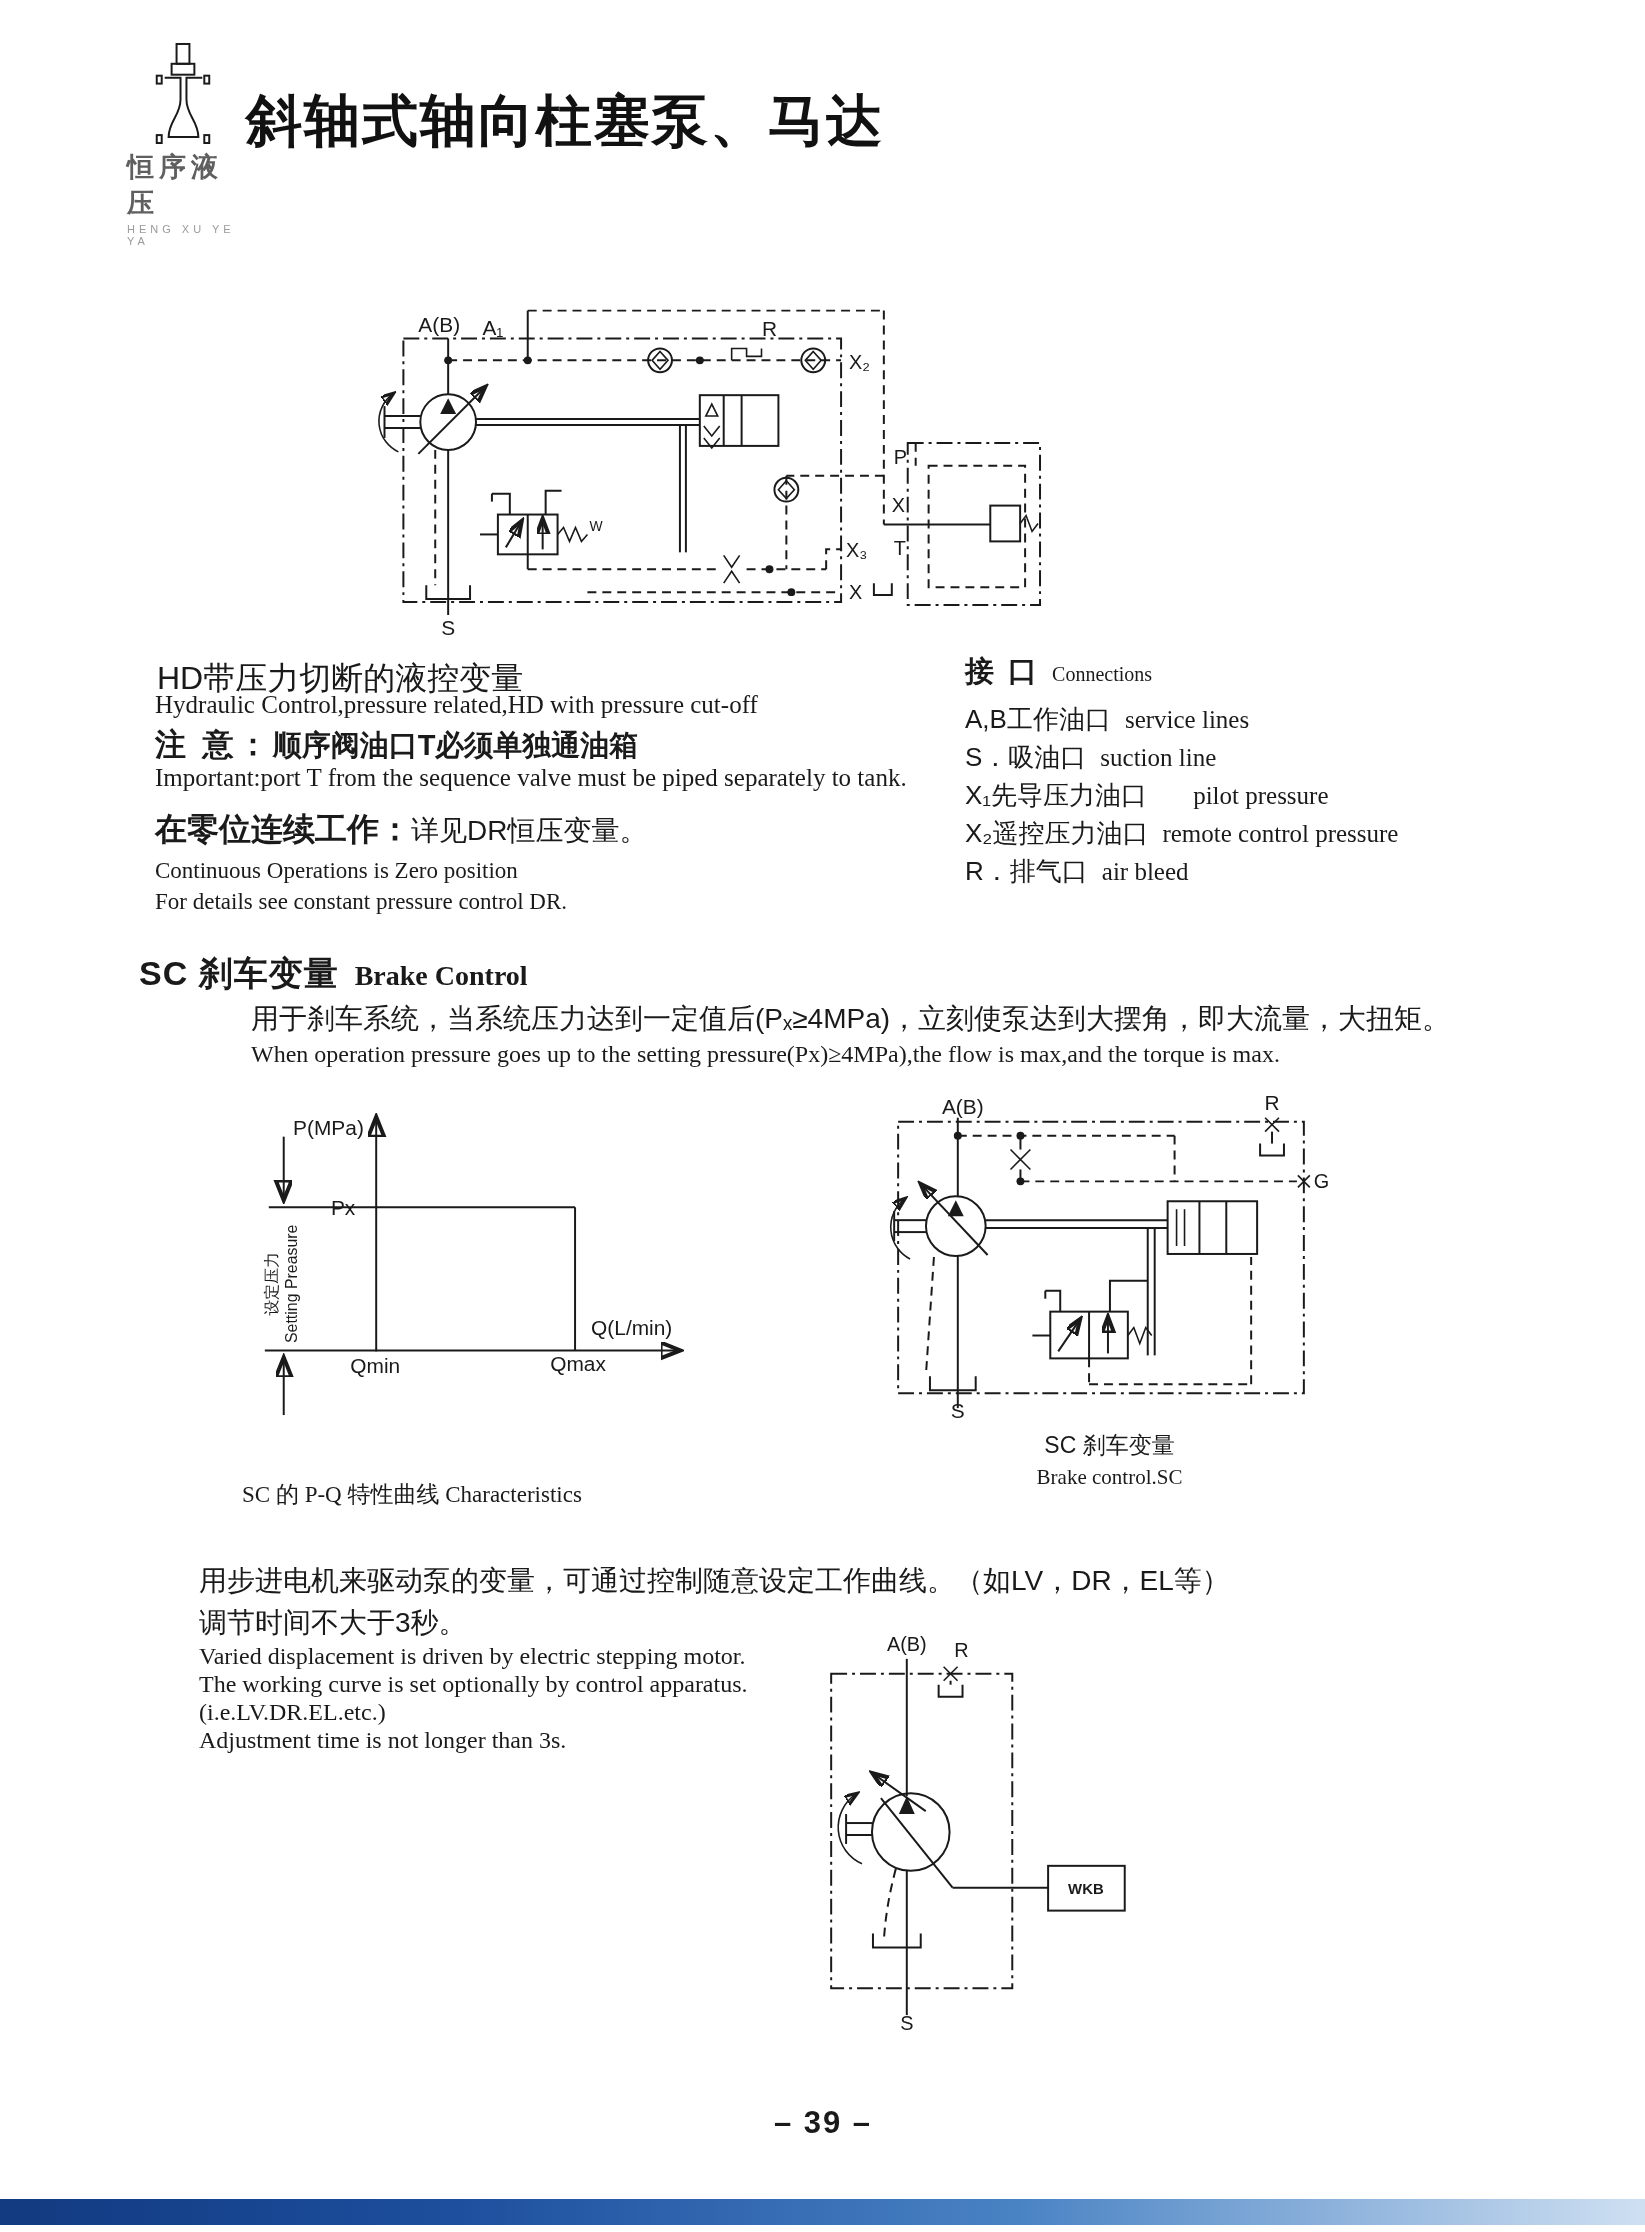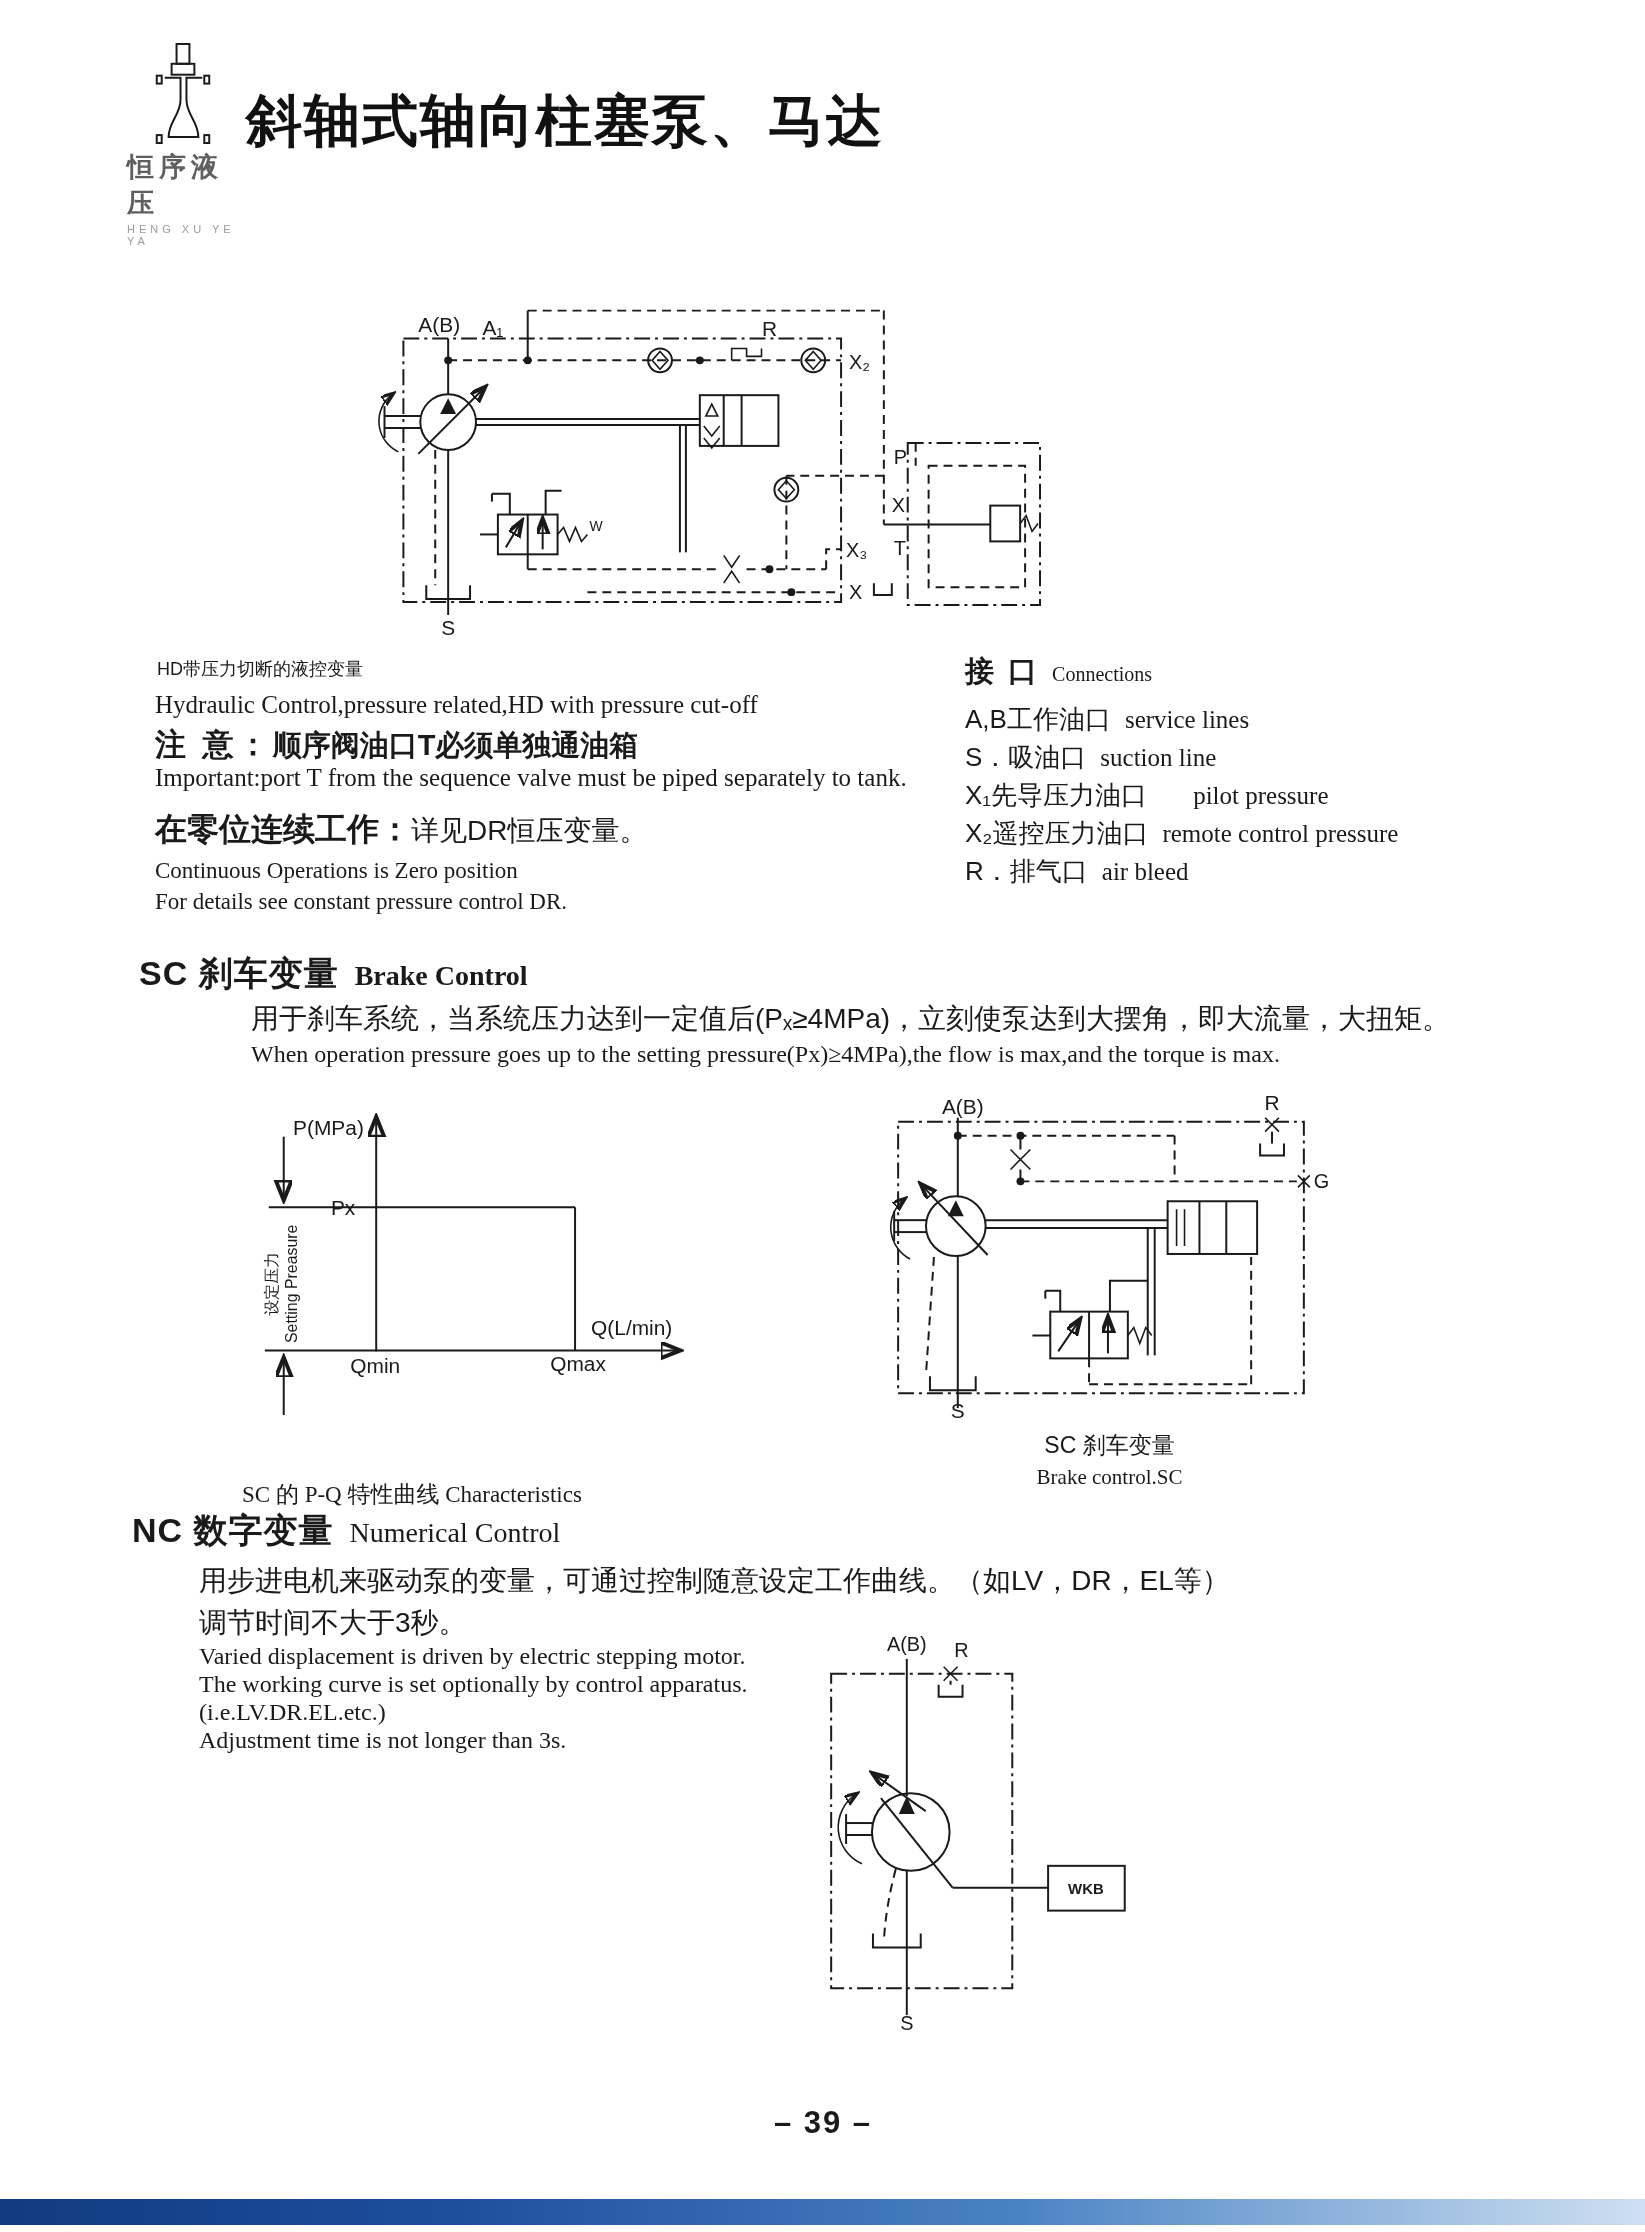--- a/index.html
+++ b/index.html
@@ -13,21 +13,21 @@
   .logo-en{font-size:11px;color:#9b9b9b;letter-spacing:4px;margin-top:2px;}
   .title{font-size:56px;font-weight:bold;color:#111;letter-spacing:2px;}
   
   svg line,svg path,svg polyline,svg rect,svg circle,svg polygon{stroke:#1a1a1a;fill:none;stroke-width:2;}
   svg .dash{stroke-dasharray:9 6;}
   svg .dd{stroke-dasharray:16 5 3 5;}
   svg .fill{fill:#1a1a1a;stroke:none;}
   svg .thin{stroke-width:1.6;}
   svg text{fill:#1a1a1a;stroke:none;font-family:"Liberation Sans","DejaVu Sans",sans-serif;}
   
-  .hd-cn{font-size:18px;font-weight:500;}
+  .hd-cn{font-size:32px;font-weight:500;}
   .hd-en{font-size:25px;}
   .note-label{font-size:31px;font-weight:bold;letter-spacing:4px;}
   .note-cn{font-size:29px;font-weight:600;}
   .zero-label{font-size:32px;font-weight:bold;}
   .zero-cn{font-size:28px;font-weight:500;}
   .small-en{font-size:23px;}
   .conn-head-cn{font-size:29px;font-weight:bold;letter-spacing:3px;}
   .conn-head-en{font-size:20px;}
   .conn-cn{font-size:26px;}
   .conn-en{font-size:25px;margin-left:14px;}
@@ -311,24 +311,20 @@
       <text x="92" y="350" font-size="21" text-anchor="middle">S</text>
     </g>
   </svg>
 
   <div class="abs caption serif" style="left:242px;top:1479px;">SC 的 P-Q 特性曲线 Characteristics</div>
   <div class="abs" style="left:1010px;top:1430px;width:199px;text-align:center;">
     <div style="font-size:23px;">SC 刹车变量</div>
     <div class="serif" style="font-size:21px;margin-top:4px;">Brake control.SC</div>
   </div>
 
-  <div class="abs row" style="left:132px;top:1508px;">
-    <span class="sec-code"><span>NC</span> <span>数字变量</span></span>
-    <span class="sec-en serif" style="font-weight:normal;">Numerical Control</span>
-  </div>
   <div class="abs body-cn" style="left:199px;top:1562px;">用步进电机来驱动泵的变量，可通过控制随意设定工作曲线。（如LV，DR，EL等）</div>
   <div class="abs body-cn" style="left:199px;top:1604px;">调节时间不大于3秒。</div>
   <div class="abs body-en serif" style="left:199px;top:1642px;line-height:28px;">
     <div>Varied displacement is driven by electric stepping motor.</div>
     <div>The working curve is set optionally by control apparatus.</div>
     <div>(i.e.LV.DR.EL.etc.)</div>
     <div>Adjustment time is not longer than 3s.</div>
   </div>
 
   <svg class="abs" style="left:826px;top:1627px;" width="488" height="410" viewBox="0 0 490 412">

